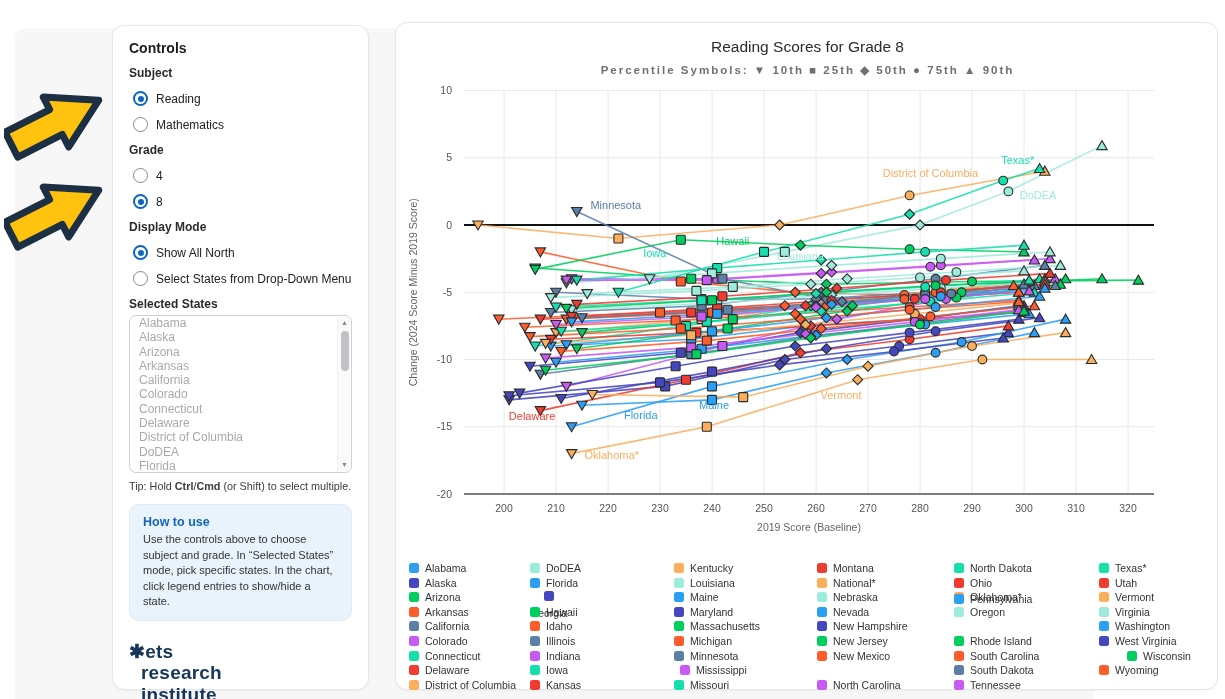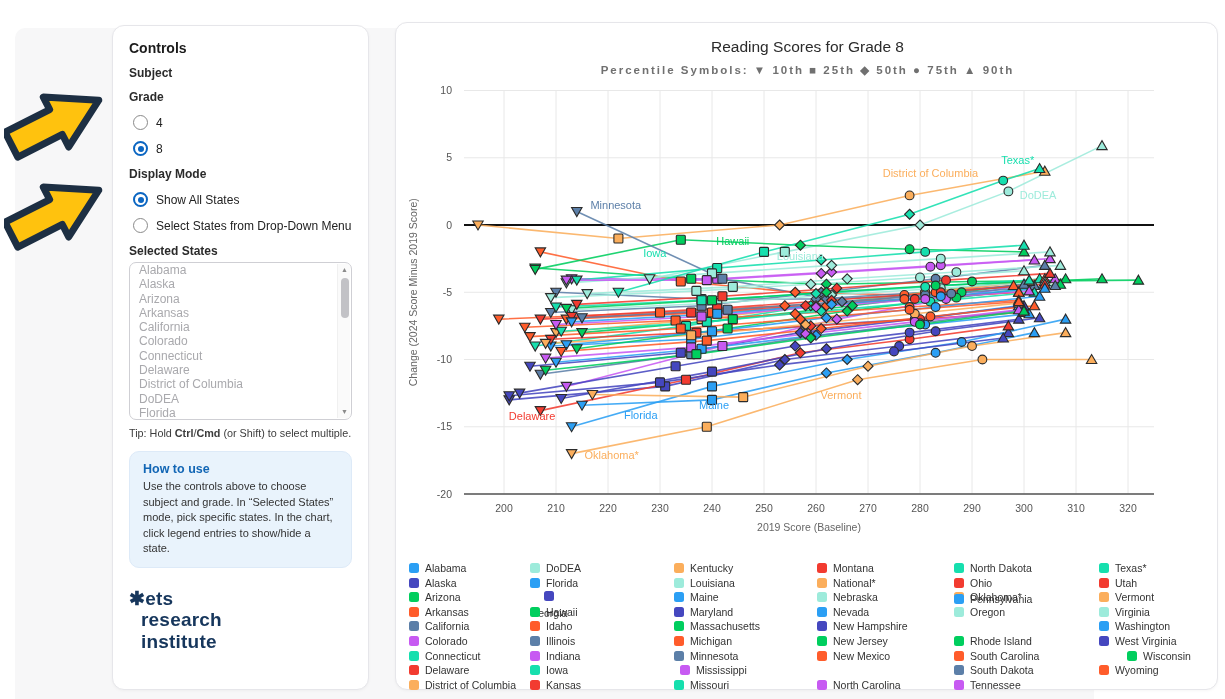--- a/index.html
+++ b/index.html
@@ -57,38 +57,48 @@
   <svg class="callout-arrow" style="top:165px" viewBox="0 0 105 95">
     <g transform="rotate(-27 52 47)">
       <polygon id="arrow-shape-2" points="2,33 52,33 52,19 100,47 52,75 52,61 2,61" stroke-width="7" stroke-linejoin="round" fill="#ffc20e" stroke="#1d2f43"></polygon>
     </g>
   </svg>
 
   <aside class="card sidebar">
     <div class="controls-title">Controls</div>
 
     <div class="group-label">Subject</div>
+    <div id="subject-group">
+        <div class="radio-row">
+          <span class="radio-dot sel"></span>
+          <span class="radio-label">Reading</span>
+        </div>
+        <div class="radio-row">
+          <span class="radio-dot"></span>
+          <span class="radio-label">Mathematics</span>
+        </div>
+      </div>
 
     <div class="group-label">Grade</div>
     <div id="grade-group">
         <div class="radio-row">
           <span class="radio-dot"></span>
           <span class="radio-label">4</span>
         </div>
         <div class="radio-row">
           <span class="radio-dot sel"></span>
           <span class="radio-label">8</span>
         </div>
       </div>
 
     <div class="group-label">Display Mode</div>
     <div id="display-mode-group">
         <div class="radio-row">
           <span class="radio-dot sel"></span>
-          <span class="radio-label">Show All States</span>
+          <span class="radio-label">Show All North</span>
         </div>
         <div class="radio-row">
           <span class="radio-dot"></span>
           <span class="radio-label">Select States from Drop-Down Menu</span>
         </div>
       </div>
 
     <div class="group-label">Selected States</div>
     <div class="listbox">
       <div id="states-list">

